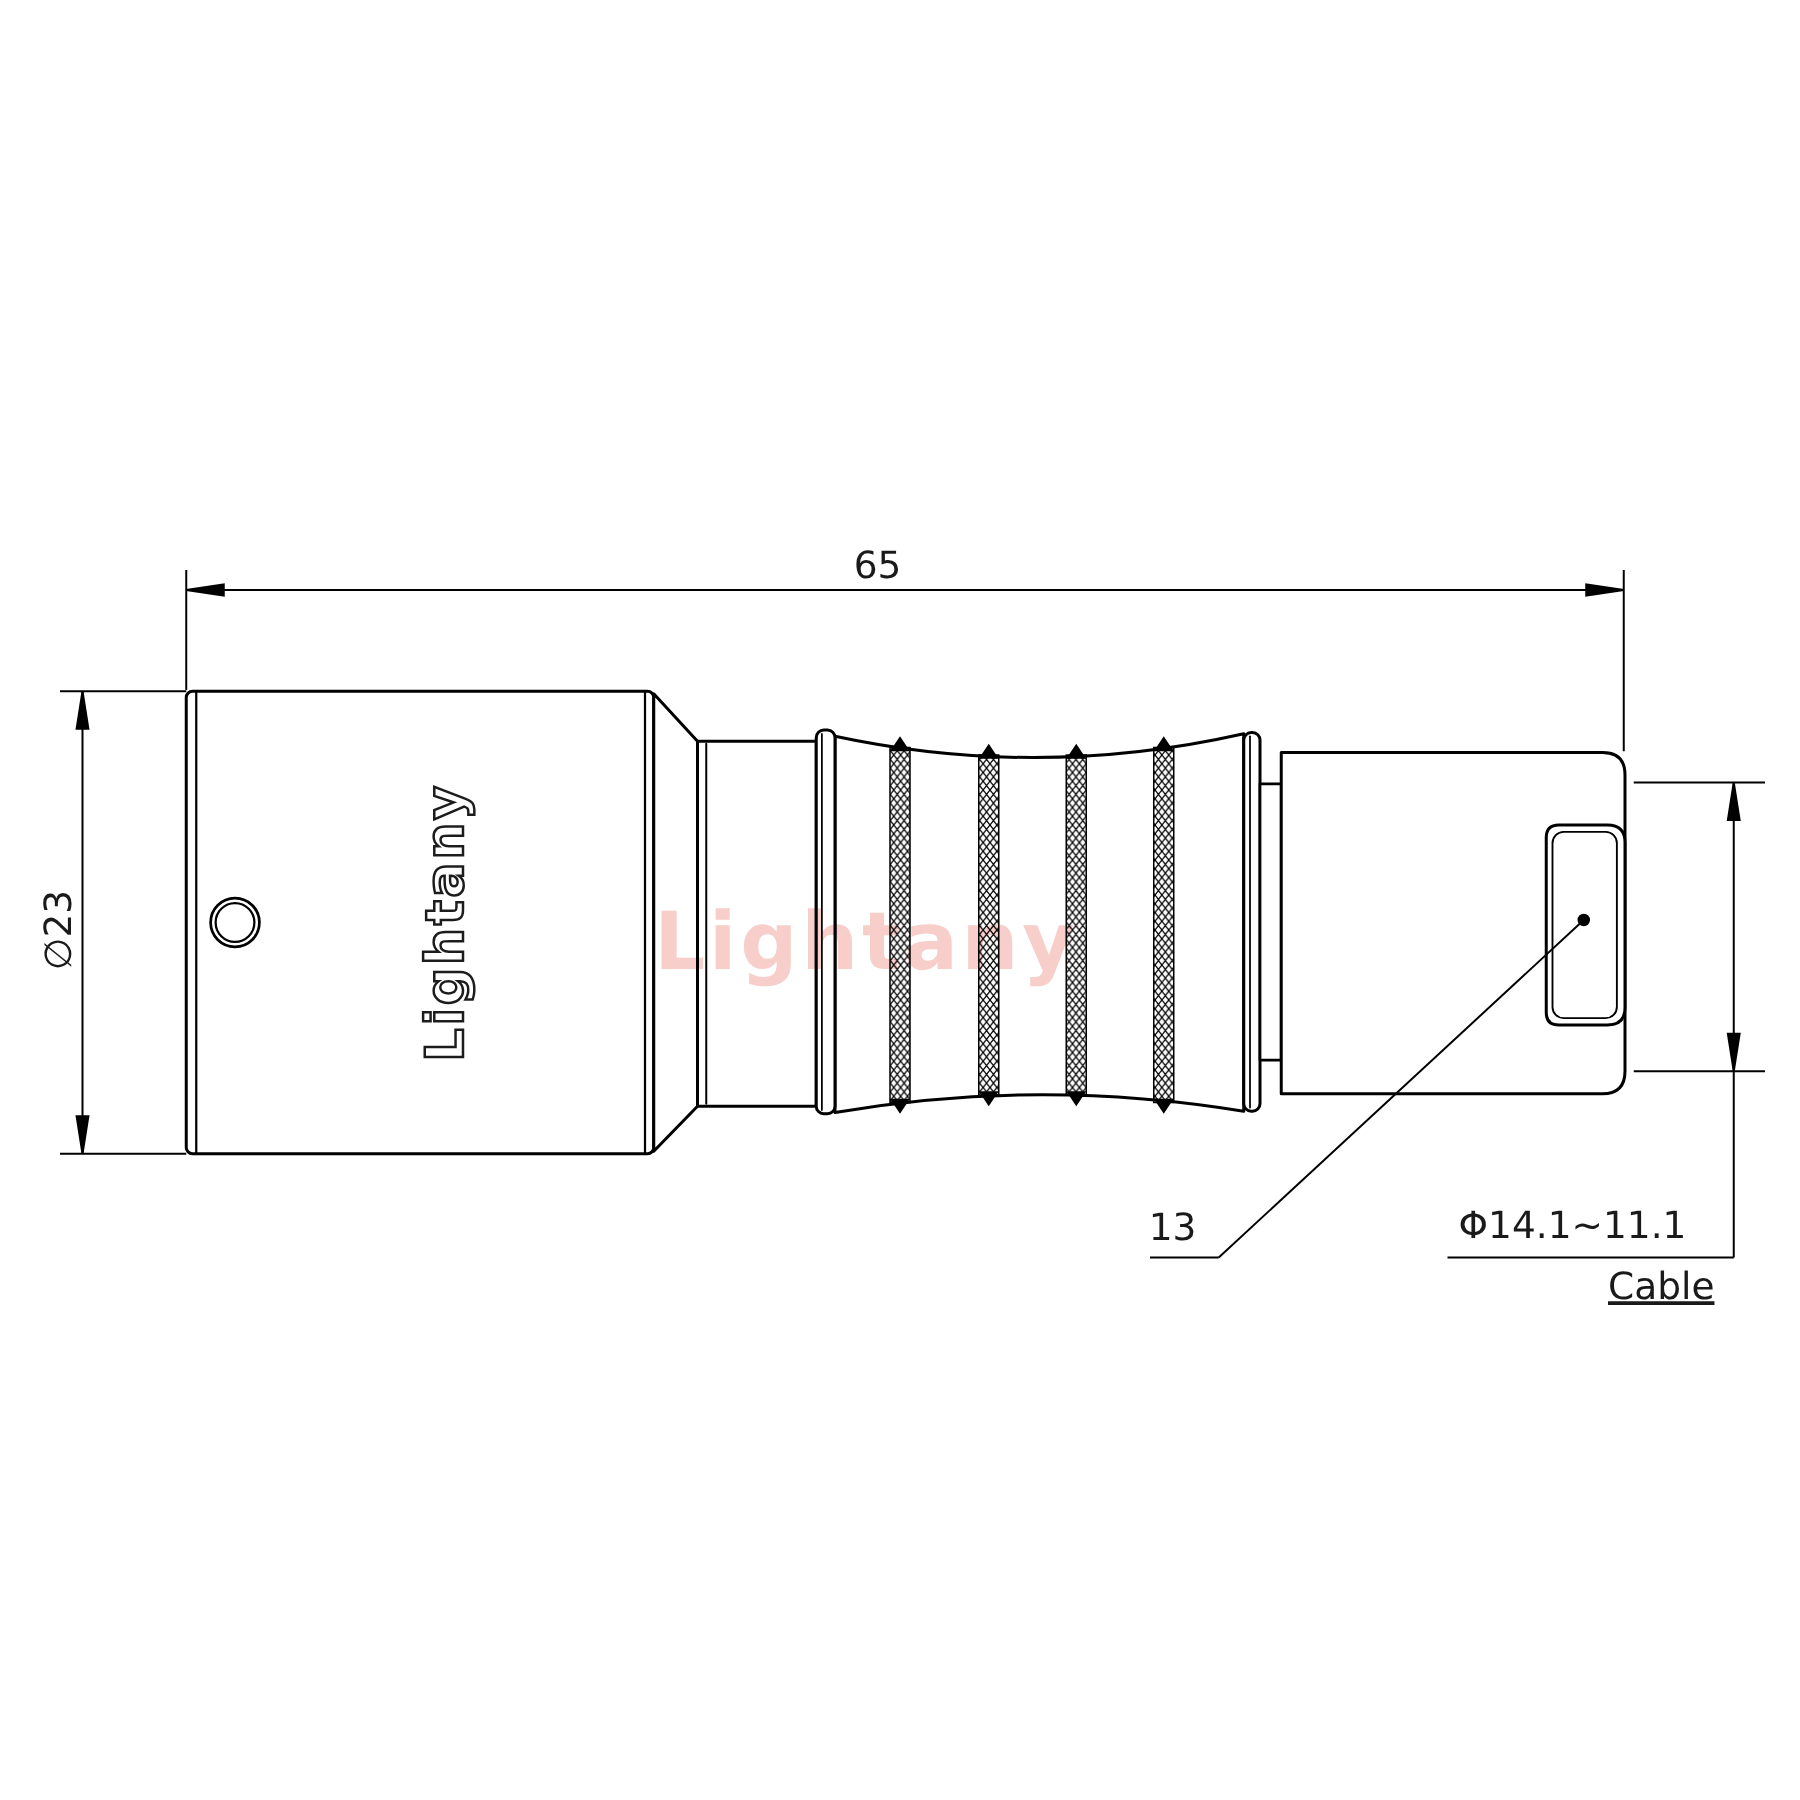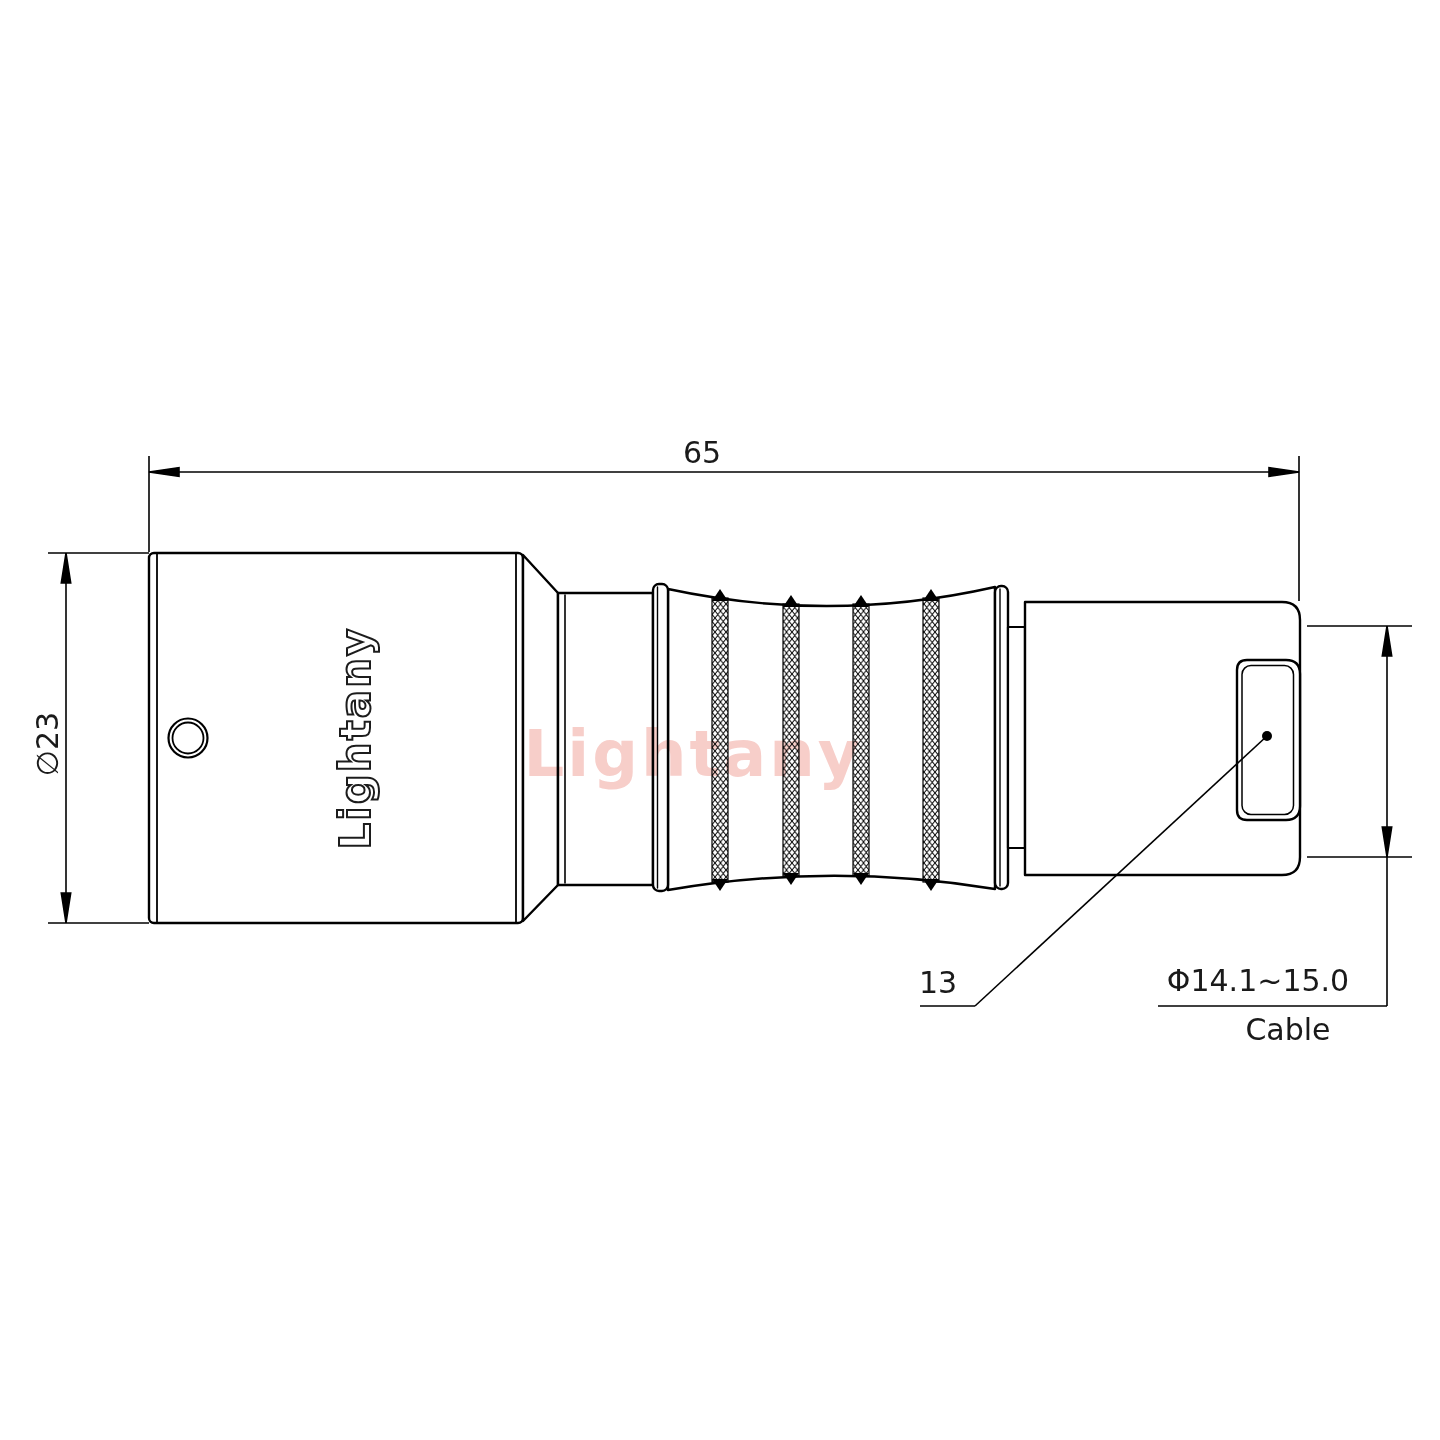--- a/index.html
+++ b/index.html
@@ -122,21 +122,21 @@
       <circle cx="1267" cy="713" r="5" fill="#000" stroke="none"></circle>
     </g>
   </svg>
 
   <div class="label dim-text" style="left:702px;top:430px;">65</div>
 
   <div class="label dim-text rot" style="left:48px;top:721px;">∅23</div>
 
   <div class="label dim-text" style="left:938px;top:960px;">13</div>
 
-  <div class="label dim-text" style="left:1258px;top:958px;">Φ14.1~15.0</div>
+  <div class="label dim-text" style="left:1258px;top:958px;">Φ14.1~11.1</div>
 
-  <div class="label dim-text" style="left:1288px;top:1007px;">Cable</div>
+  <div class="label dim-text" style="left:1329px;top:1007px;text-decoration:underline;">Cable</div>
 
   <div class="label engraving" style="left:356px;top:715px;">Lightany</div>
 
   <div class="label watermark" style="left:693px;top:731px;">Lightany</div>
 
 </div>
 
 </body></html>

